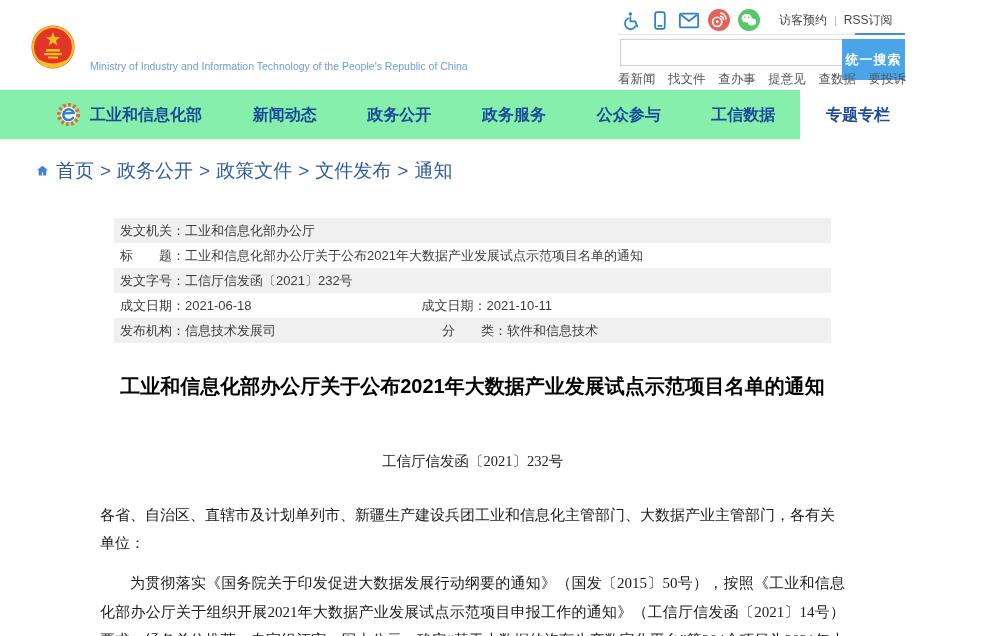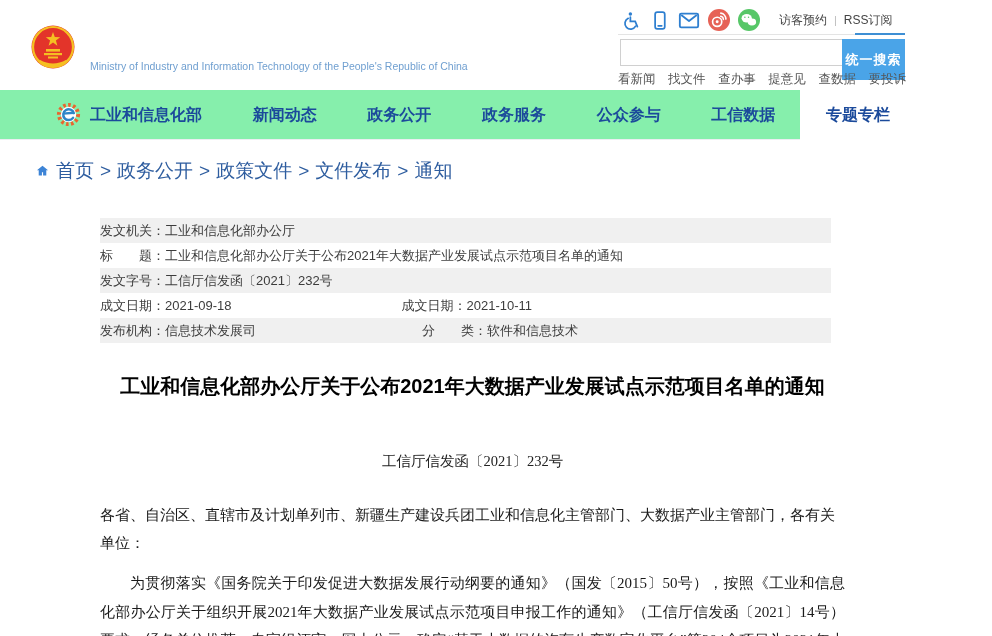--- a/index.html
+++ b/index.html
@@ -44,22 +44,22 @@
   
   .breadcrumb { position:absolute; left:35px; top:158px; display:flex; align-items:center;
                 font-size:19px; color:#2e5d9f; }
   .breadcrumb .home-ic { width:15px; height:14px; margin-right:6px; }
   .breadcrumb a { color:#2e5d9f; text-decoration:none; cursor:pointer; }
   .breadcrumb .sep { margin:0 6px; color:#2e5d9f; }
 
   
   .doc { position:absolute; left:100px; top:218px; width:745px; }
   .meta-table { width:731px; }
-  .meta-row { height:25px; display:flex; align-items:center; padding-left:0;
-              font-size:13px; color:#3c3c3c; }
+  .meta-row { height:25px; display:flex; align-items:center; padding-left:6px;
+              font-size:13px; color:#3c3c3c;margin-left:14px; }
   .meta-row.odd { background:#f0f0f0; }
   .meta-cell2 { margin-left:170px; }
   .meta-label { white-space:pre; }
 
   .doc-title { margin-top:30px; text-align:center; font-size:20px; font-weight:bold; color:#000;
                font-family:"Liberation Sans","DejaVu Sans",sans-serif; }
   .doc-number { margin-top:52px; text-align:center; font-size:14.5px; color:#222;
                 font-family:"Liberation Serif","DejaVu Serif",serif; }
   .doc-salutation { margin-top:30px; font-size:15px; color:#1a1a1a; line-height:28px;
                     font-family:"Liberation Serif","DejaVu Serif",serif; }
@@ -188,21 +188,21 @@
       <div class="meta-row">
         <span class="meta-label">标　　题：</span>
           <span>工业和信息化部办公厅关于公布2021年大数据产业发展试点示范项目名单的通知</span>
       </div>
       <div class="meta-row odd">
         <span class="meta-label">发文字号：</span>
           <span>工信厅信发函〔2021〕232号</span>
       </div>
       <div class="meta-row">
         <span class="meta-label">成文日期：</span>
-          <span>2021-09-18</span>
+          <span>2021-06-18</span>
         <span class="meta-cell2"><span class="meta-label">成文日期：</span><span>2021-10-11</span></span>
       </div>
       <div class="meta-row odd">
         <span class="meta-label">发布机构：</span>
           <span>信息技术发展司</span>
         <span class="meta-cell2" style="margin-left:166px;"><span class="meta-label">分　　类：</span><span>软件和信息技术</span></span>
       </div>
     </div>
 
     <h1 class="doc-title">工业和信息化部办公厅关于公布2021年大数据产业发展试点示范项目名单的通知</h1>

